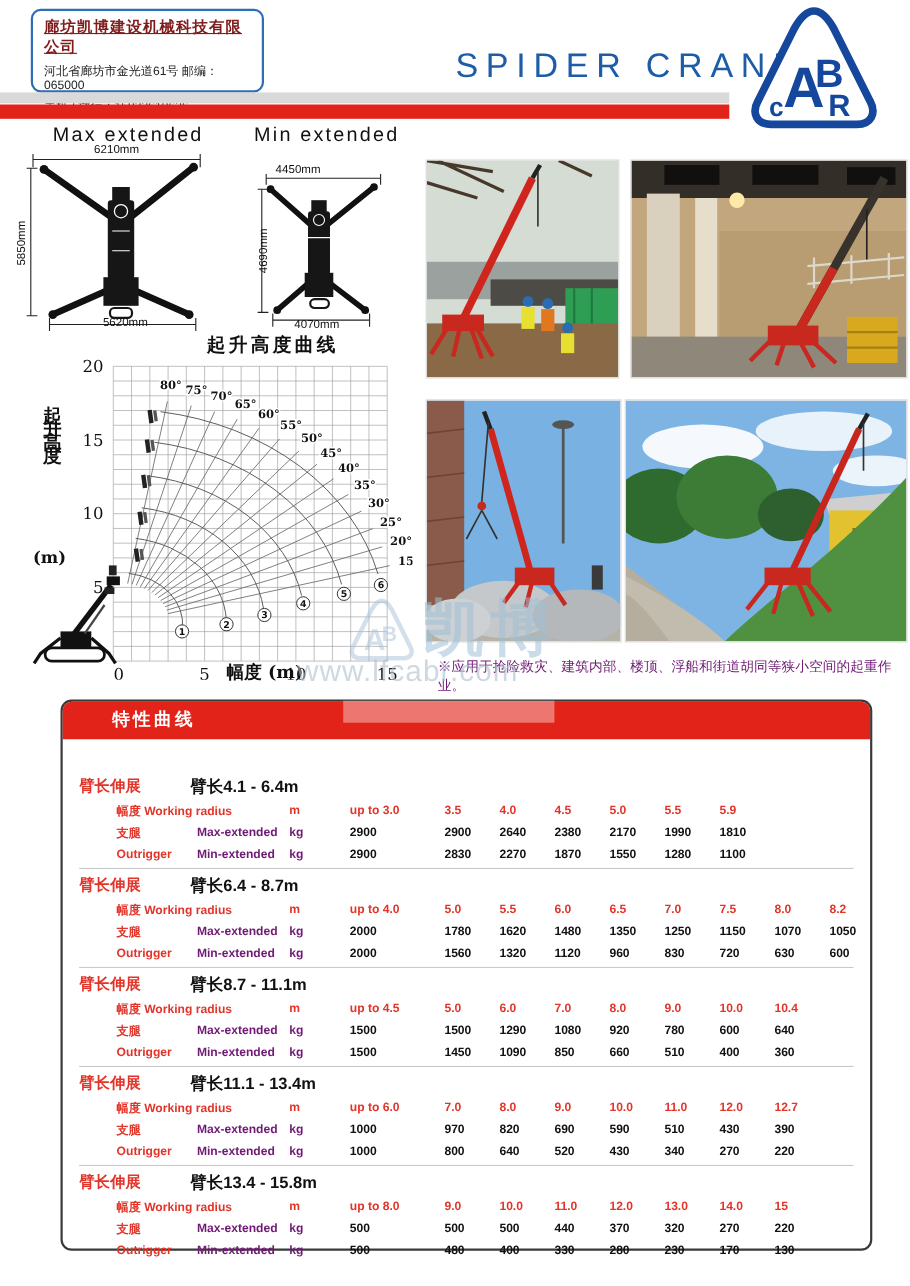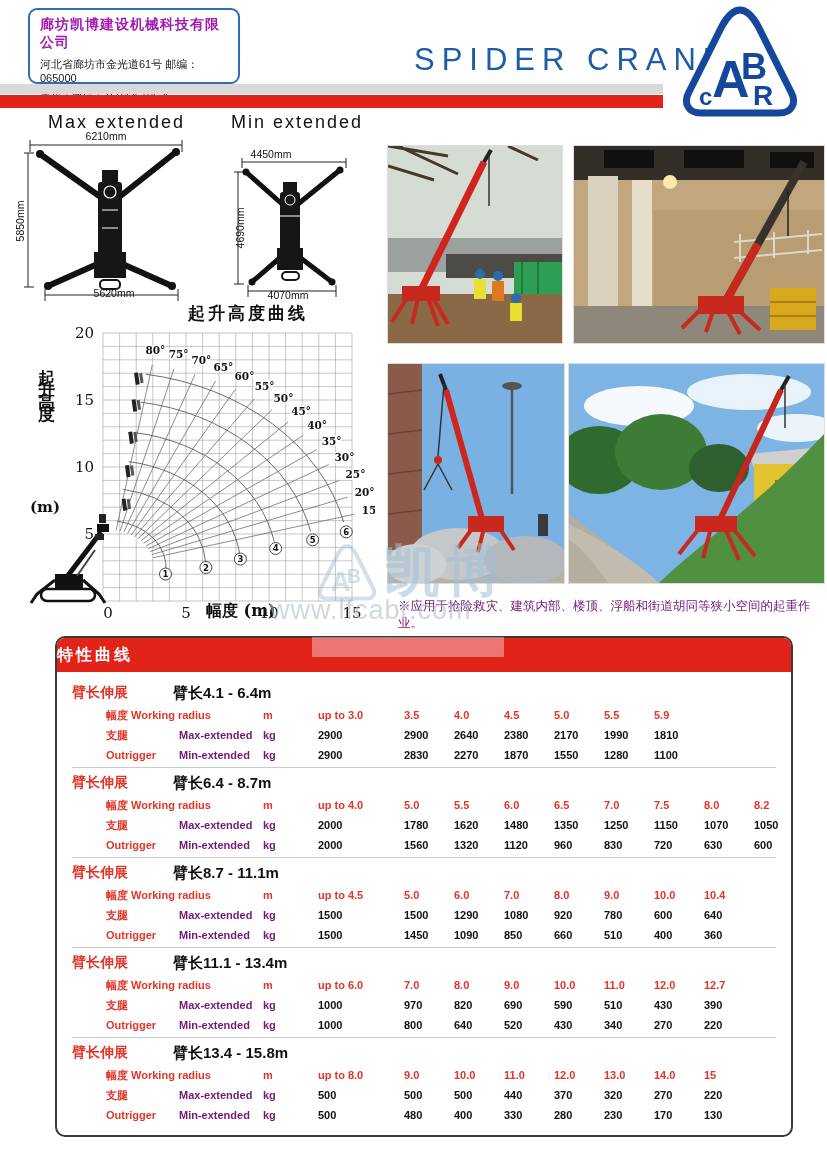--- a/index.html
+++ b/index.html
@@ -3,21 +3,21 @@
 <meta charset="utf-8">
 <style>
   html,body{margin:0;padding:0;background:#fff;}
   .page{position:relative;width:827px;height:1169px;background:#fff;overflow:hidden;
         font-family:"Liberation Sans",sans-serif;color:#111;}
   .abs{position:absolute;}
 
   
   .company-box{left:28px;top:8px;width:212px;height:76px;border:2px solid #2f6eb5;border-radius:9px;
                padding:6px 10px 0 10px;box-sizing:border-box;background:#fff;}
-  .company-name{font-size:14px;font-weight:bold;color:#a21caf;font-family:"DejaVu Serif",serif;letter-spacing:1px;}
+  .company-name{font-size:14px;font-weight:bold;color:#7f1d1d;font-family:"DejaVu Serif",serif;letter-spacing:1px;text-decoration:underline;}
   .company-line{font-size:11px;color:#222;margin-top:5px;}
   .product-title{left:414px;top:42px;font-size:31px;color:#1d5da8;letter-spacing:7px;font-weight:500;}
   .stripe-gray{left:0;top:84px;width:663px;height:10px;background:#d9d9d9;}
   .stripe-red{left:0;top:95px;width:663px;height:13px;background:#e2231a;}
   .logo{left:676px;top:4px;width:128px;height:118px;}
 
   
   .diagram-label{font-size:18px;color:#111;letter-spacing:2px;font-weight:500;}
   .dim-label{font-size:10.5px;color:#111;text-align:center;width:60px;}
   .dim-rot{transform:rotate(-90deg);}
@@ -44,22 +44,22 @@
   
   .wm-cn{left:384px;top:534px;font-size:56px;font-weight:bold;color:#9fc0d8;opacity:.55;letter-spacing:6px;}
   .wm-url{left:270px;top:595px;font-size:27px;color:#aebfcc;opacity:.6;letter-spacing:1px;}
   .wm-logo{left:314px;top:543px;opacity:.5;}
   .wm-band-patch{left:312px;top:637px;width:192px;height:20px;background:rgba(255,255,255,.38);}
 
   
   .spec-box{left:55px;top:636px;width:738px;height:501px;border:2px solid #3a3a3a;border-radius:10px;
             background:#fff;box-sizing:border-box;}
   .spec-band{height:34px;background:#e2231a;border-radius:8px 8px 0 0;color:#fff;font-weight:bold;
-             font-size:16px;line-height:34px;letter-spacing:3px;}
-  .spec-tables{padding:6px 15px 0 15px;}
+             font-size:16px;line-height:34px;padding-left:45px;letter-spacing:3px;}
+  .spec-tables{padding:28px 15px 0 15px;}
   .spec-block{padding:3px 0 2px 0;border-bottom:1px solid #c9c9c9;}
   .spec-block:last-child{border-bottom:none;}
   .srow1{display:flex;height:24px;align-items:center;}
   .sec-label{color:#e2352a;font-weight:bold;font-size:14px;width:101px;flex:0 0 101px;}
   .boom-title{font-size:15px;font-weight:bold;color:#111;}
   .srow{display:grid;height:20px;align-items:center;font-size:11px;margin-left:34px;}
   .c-red{color:#e2352a;font-weight:bold;}
   .c-blk{color:#701a75;font-weight:bold;}
   .c-num{color:#111;font-weight:bold;}
 </style>

